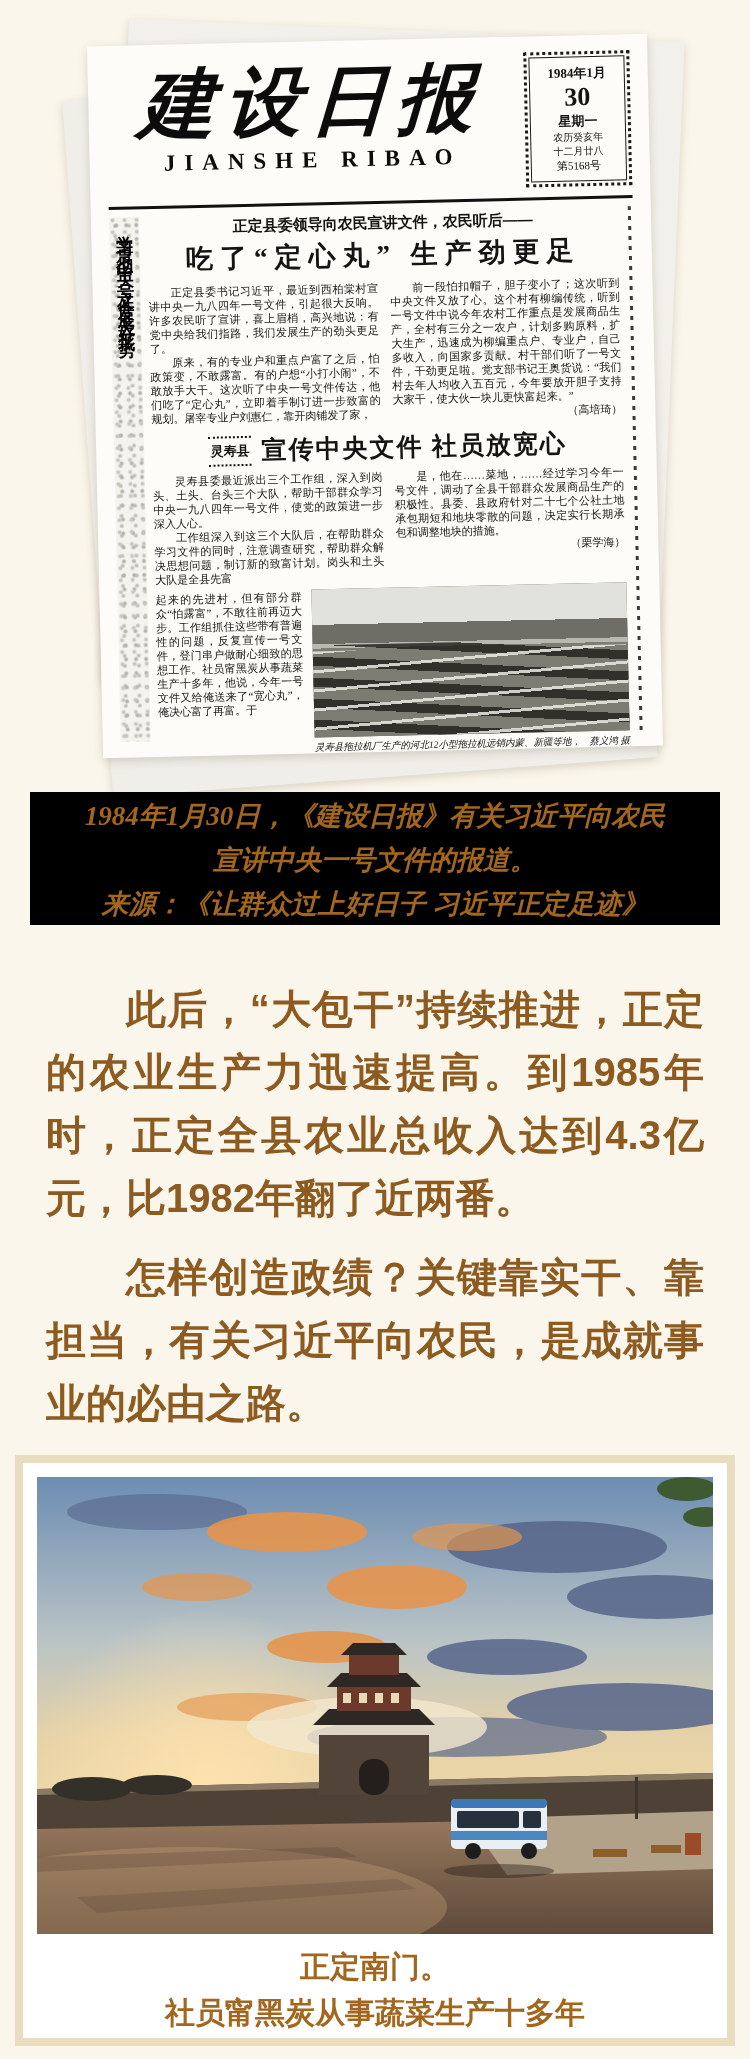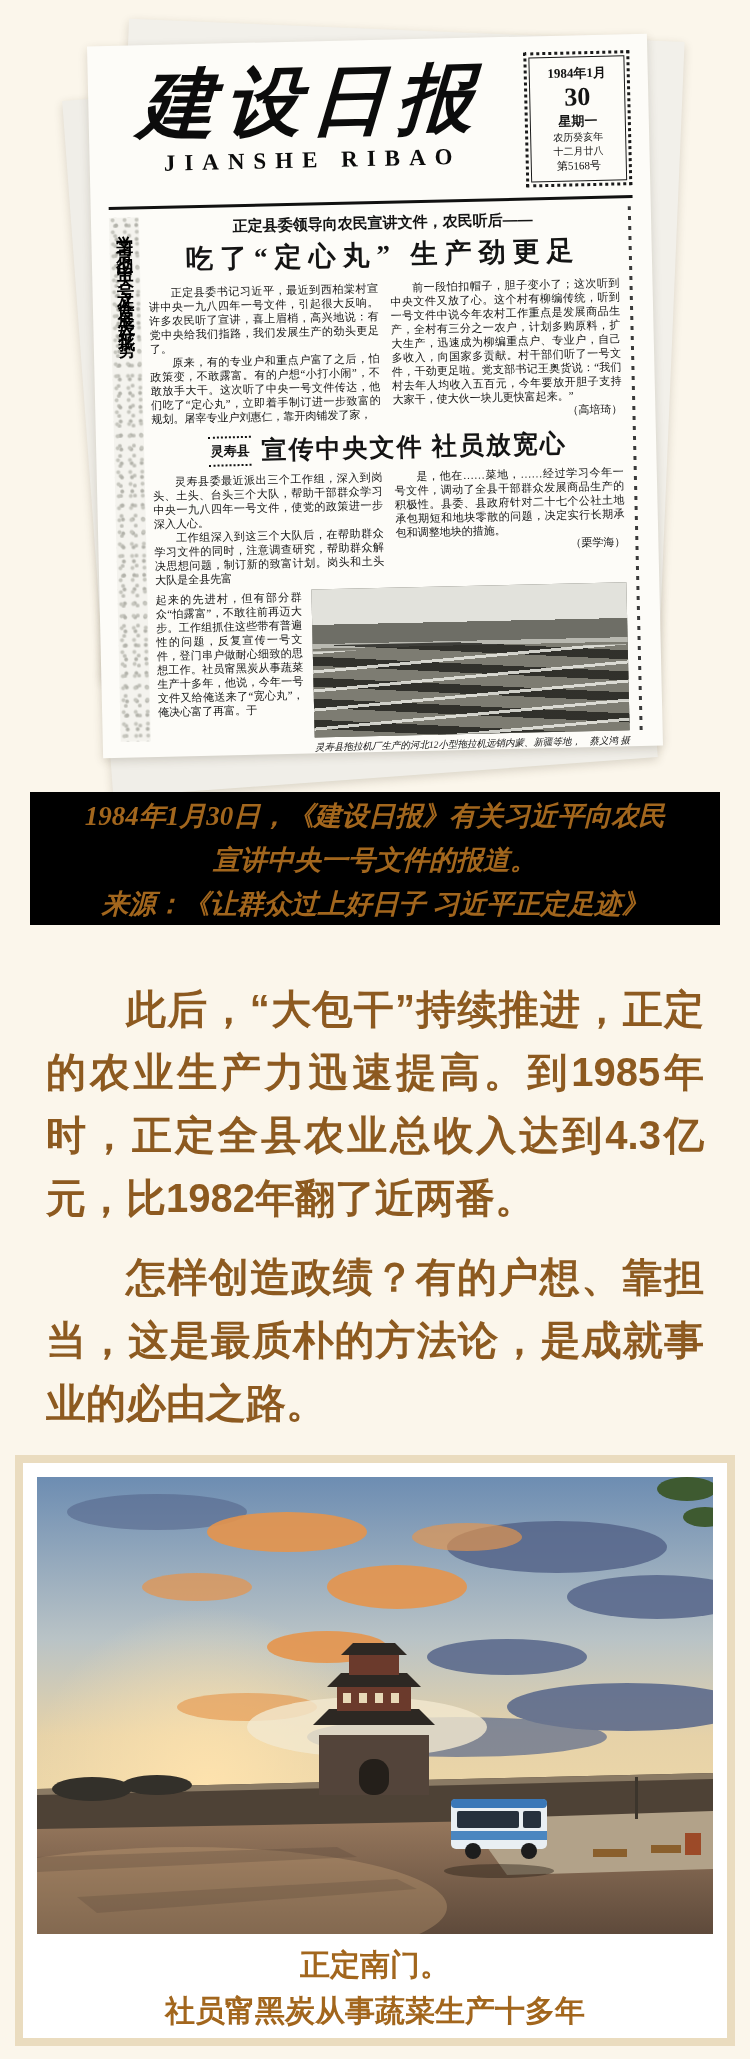--- a/index.html
+++ b/index.html
@@ -117,21 +117,21 @@
 
   
   .photo-card{
     position:absolute;left:15px;right:15px;top:1455px;height:591px;
     background:#fff;border:8px solid #eadcbf;box-sizing:border-box;
     padding:14px 14px 0;
   }
   .gate-photo{height:457px;overflow:hidden;position:relative;background:#88a0bd;}
   .gate-photo svg{display:block;width:100%;height:100%;}
   .gate-caption{
-    text-align:center;color:#a2661d;font-family:Liberation Mono, monospace;
+    text-align:center;color:#a2661d;font-family:Liberation Sans, sans-serif;
     font-weight:bold;font-size:30px;line-height:46px;margin-top:10px;
   }
 </style>
 </head>
 <body>
 
 <div class="stack">
   <div class="sheet sheet-b1"></div>
   <div class="sheet sheet-b2"></div>
   <div class="sheet sheet-main">
@@ -210,21 +210,21 @@
 </div>
 
 <div class="source-note">
   <div>1984年1月30日，《建设日报》有关习近平向农民</div>
   <div>宣讲中央一号文件的报道。</div>
   <div>来源：《让群众过上好日子 习近平正定足迹》</div>
 </div>
 
 <div class="body-block">
   <p>此后，“大包干”持续推进，正定的农业生产力迅速提高。到1985年时，正定全县农业总收入达到4.3亿元，比1982年翻了近两番。</p>
-  <p>怎样创造政绩？有的户想、靠担当，这是最质朴的方法论，是成就事业的必由之路。</p>
+  <p>怎样创造政绩？关键靠实干、靠担当，有关习近平向农民，是成就事业的必由之路。</p>
 </div>
 
 <div class="photo-card">
   <div class="gate-photo">
     <svg viewBox="0 0 676 457" preserveAspectRatio="none">
       <defs>
         <linearGradient id="sky" x1="0" y1="0" x2="0" y2="1">
           <stop offset="0" stop-color="#6d8db2"></stop>
           <stop offset="0.45" stop-color="#b9c3c6"></stop>
           <stop offset="0.72" stop-color="#e6d2a8"></stop>

